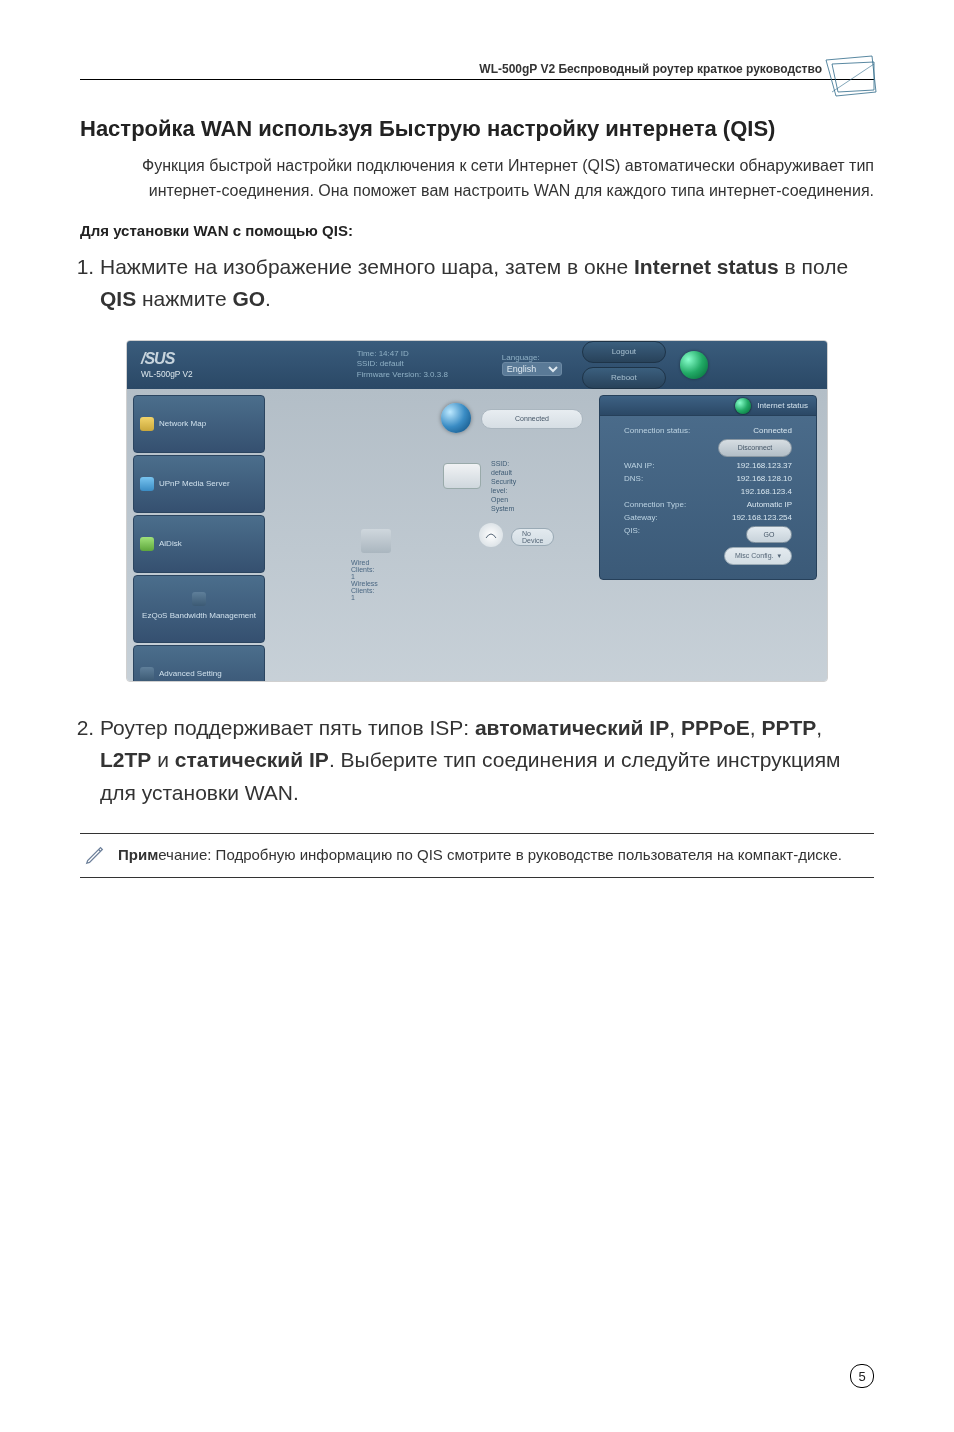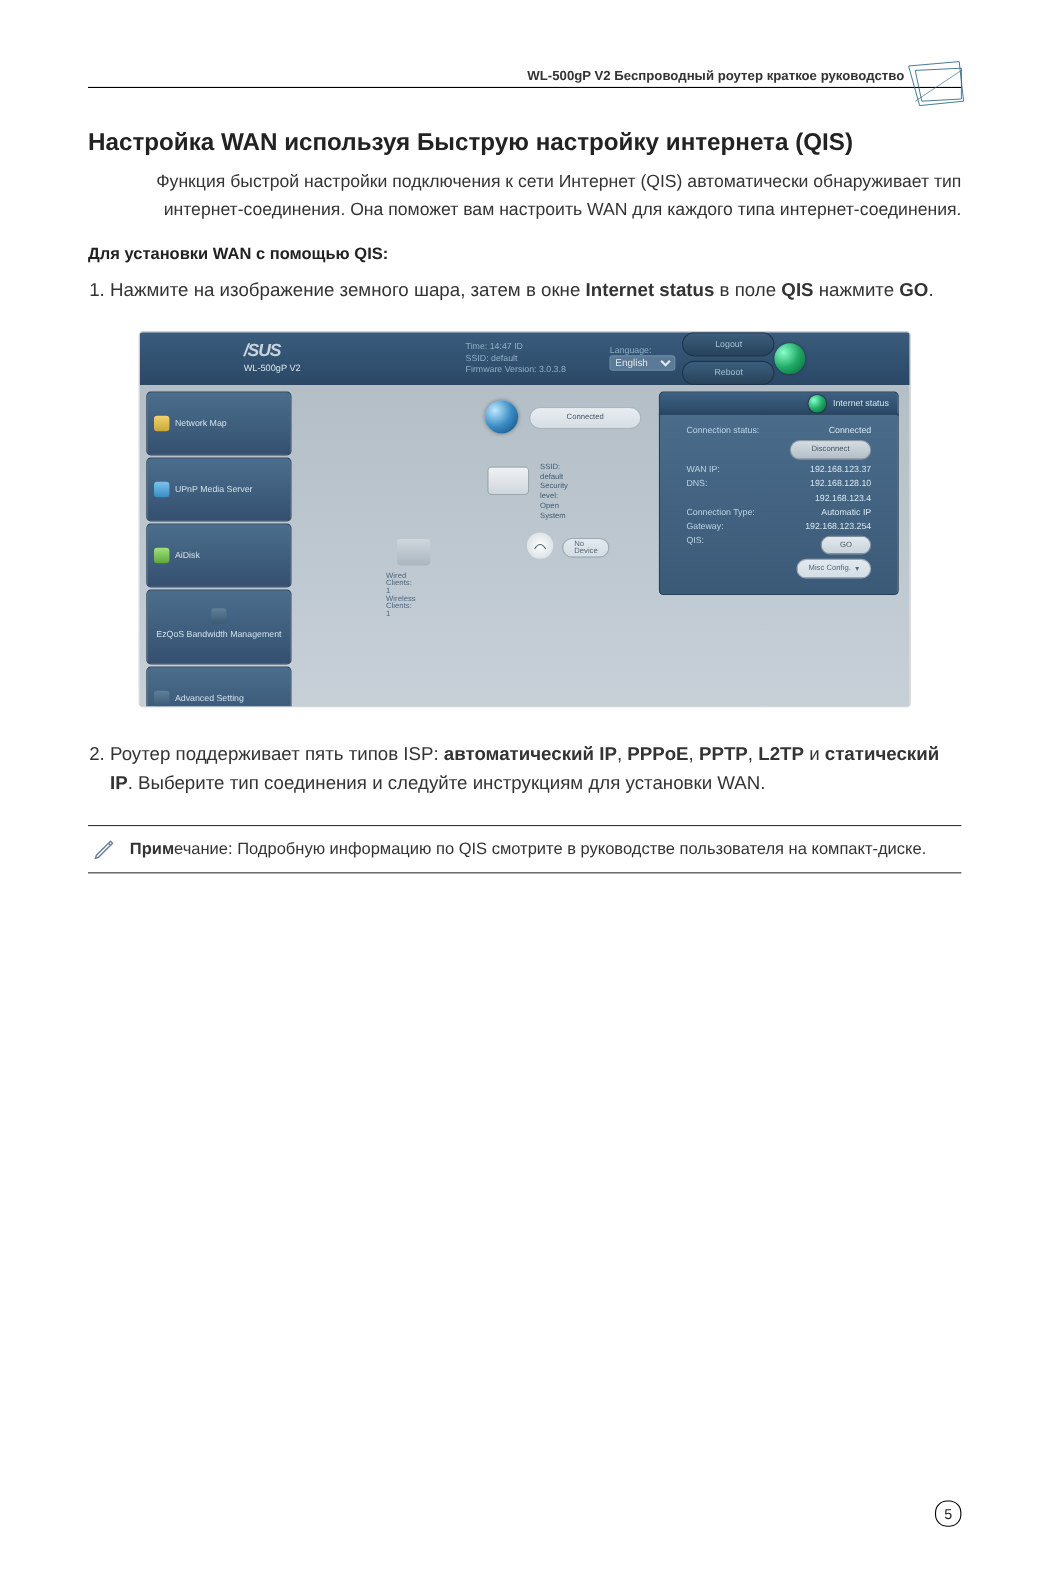--- a/index.html
+++ b/index.html
@@ -58,21 +58,21 @@
   p.sub {
     font-size: 15px;
     font-weight: bold;
     margin: 18px 0 12px 0;
   }
   ol {
     padding-left: 20px;
     margin: 4px 0 24px 0;
   }
   ol li {
-    font-size: 17px;
+    font-size: 21px;
     line-height: 1.55;
     margin-bottom: 6px;
     color: #333;
   }
   .ui-frame {
     width: 700px;
     height: 340px;
     margin: 6px auto 30px auto;
     border: 1px solid #d0d0d0;
     border-radius: 4px;
@@ -82,21 +82,21 @@
     flex-direction: column;
     font-size: 10px;
     color: #dbe6ec;
   }
   .ui-top {
     display: flex;
     background: linear-gradient(#3a5c7c, #2a4866);
     height: 58px;
     align-items: center;
     padding: 0 14px;
-    justify-content: center;
+    gap: 14px;
   }
   .ui-logo {
     font-size: 16px;
     font-weight: bold;
     font-style: italic;
     color: #c7d4dd;
     letter-spacing: -1px;
   }
   .ui-info {
     margin-left: 150px;

